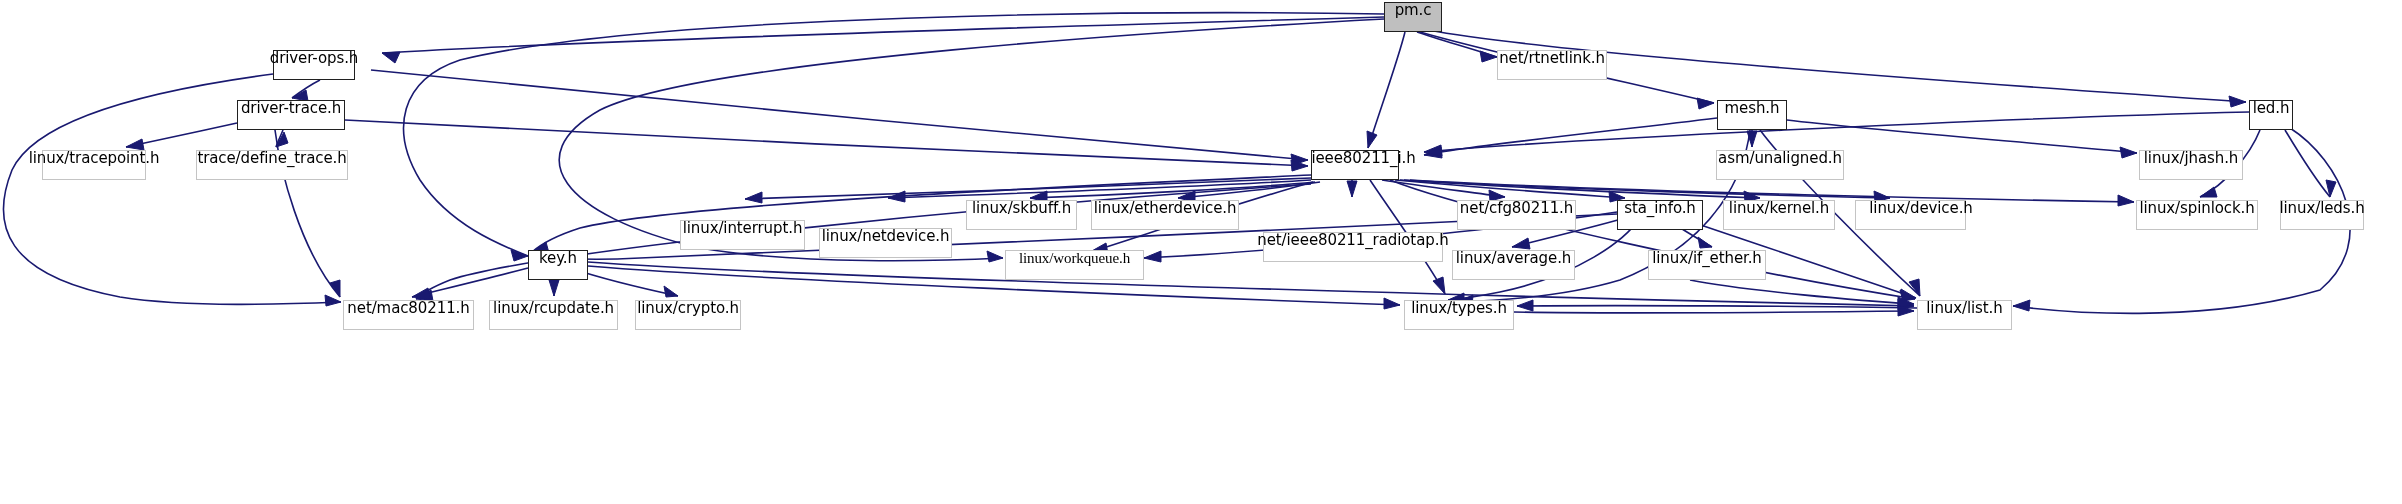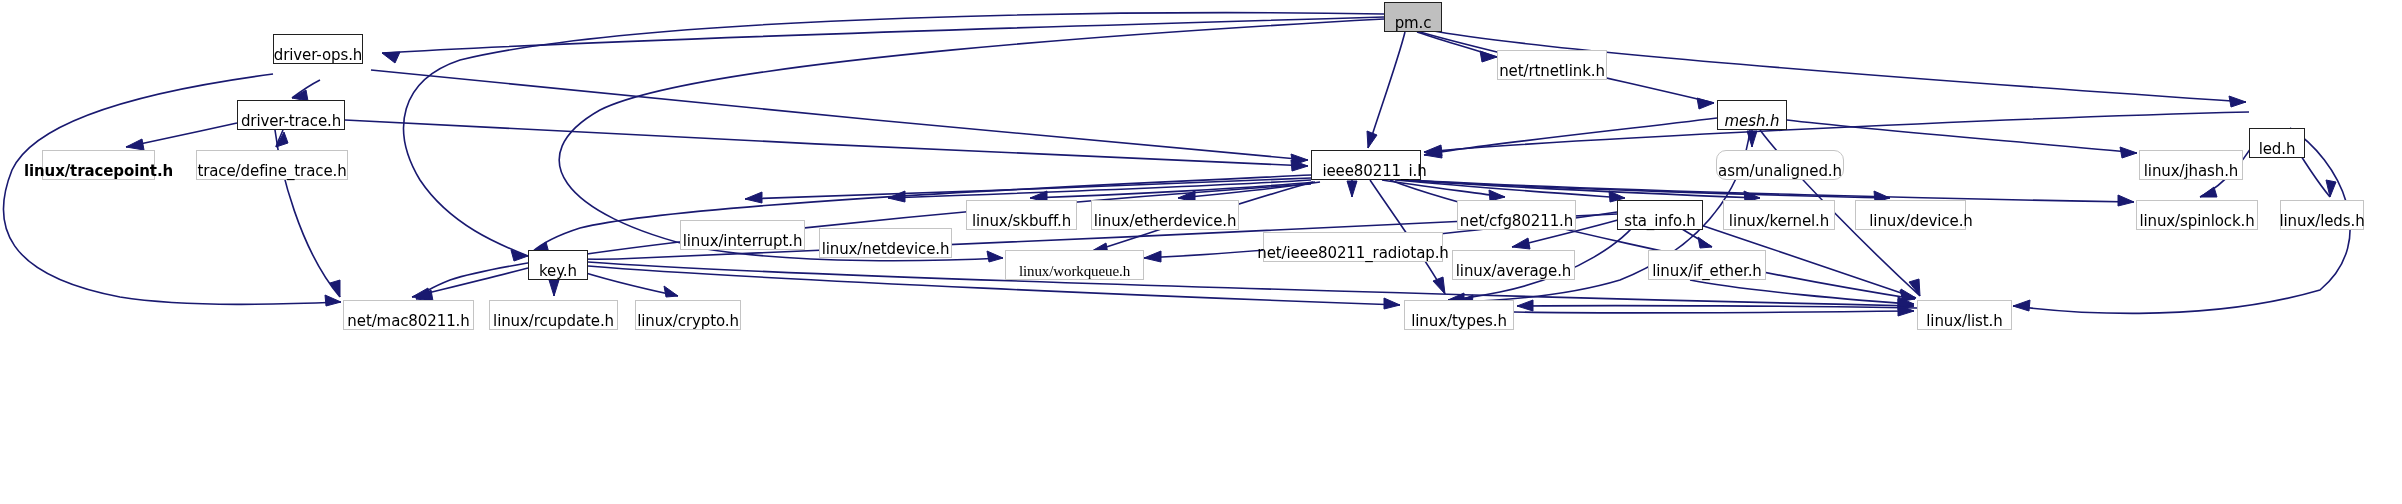--- a/index.html
+++ b/index.html
@@ -21,21 +21,21 @@
     left: 0;
     top: 0;
     width: 2402px;
     height: 504px;
     pointer-events: none;
   }
   .node {
     position: absolute;
     box-sizing: border-box;
     display: flex;
-    align-items: flex-end;
+    align-items: flex-start;
     justify-content: center;
     height: 30px;
     background: #ffffff;
     border: 1px solid #c4c4c4;
     color: #000000;
     font-size: 15px;
     line-height: 1;
     white-space: nowrap;
     letter-spacing: -0.1px;
     padding: 0 7px;
@@ -263,45 +263,45 @@
       </g>
       <g>
         <path d="M1917,308 C1820,306 1620,305 1517,306" fill="none" stroke="#191970" stroke-width="1.6"></path>
         <path d="M1517,306 l16,-6 l0,11 z" fill="#191970" stroke="#191970" stroke-width="1"></path>
       </g>
     </svg>
 
 <div class="node root" style="left: 1384px; top: 2px; width: 58px;">
       <span class="node-label">pm.c</span>
     </div>
-    <div class="node bold" style="left: 273px; top: 34px; width: 90px;">
+    <div class="node bold" style="left: 273px; top: 50px; width: 82px;">
       <span class="node-label">driver-ops.h</span>
     </div>
     <div class="node" style="left: 1497px; top: 50px; width: 110px;">
       <span class="node-label">net/rtnetlink.h</span>
     </div>
-    <div class="node bold" style="left: 1717px; top: 100px; width: 70px; font-style: italic;">
+    <div class="node bold" style="left: 1717px; top: 100px; width: 70px;">
       <span class="node-label">mesh.h</span>
     </div>
-    <div class="node bold" style="left: 2249px; top: 100px; width: 56px; margin-top: 28px;">
+    <div class="node bold" style="left: 2249px; top: 100px; width: 44px;">
       <span class="node-label">led.h</span>
     </div>
     <div class="node bold" style="left: 237px; top: 100px; width: 108px;">
       <span class="node-label">driver-trace.h</span>
     </div>
-    <div class="node" style="left: 42px; top: 150px; width: 113px; font-weight: bold;">
+    <div class="node" style="left: 42px; top: 150px; width: 104px;">
       <span class="node-label">linux/tracepoint.h</span>
     </div>
     <div class="node" style="left: 196px; top: 150px; width: 152px;">
       <span class="node-label">trace/define_trace.h</span>
     </div>
-    <div class="node bold" style="left: 1311px; top: 150px; width: 110px; padding-left: 24px;">
+    <div class="node bold" style="left: 1311px; top: 150px; width: 88px; padding-left: 24px;">
       <span class="node-label">ieee80211_i.h</span>
     </div>
-    <div class="node" style="left: 1716px; top: 150px; width: 128px; border-radius: 10px;">
+    <div class="node" style="left: 1716px; top: 150px; width: 128px;">
       <span class="node-label">asm/unaligned.h</span>
     </div>
     <div class="node" style="left: 2139px; top: 150px; width: 104px;">
       <span class="node-label">linux/jhash.h</span>
     </div>
     <div class="node" style="left: 680px; top: 200px; width: 125px; margin-top: 20px;">
       <span class="node-label">linux/interrupt.h</span>
     </div>
     <div class="node" style="left: 819px; top: 200px; width: 133px; margin-top: 28px;">
       <span class="node-label">linux/netdevice.h</span>

